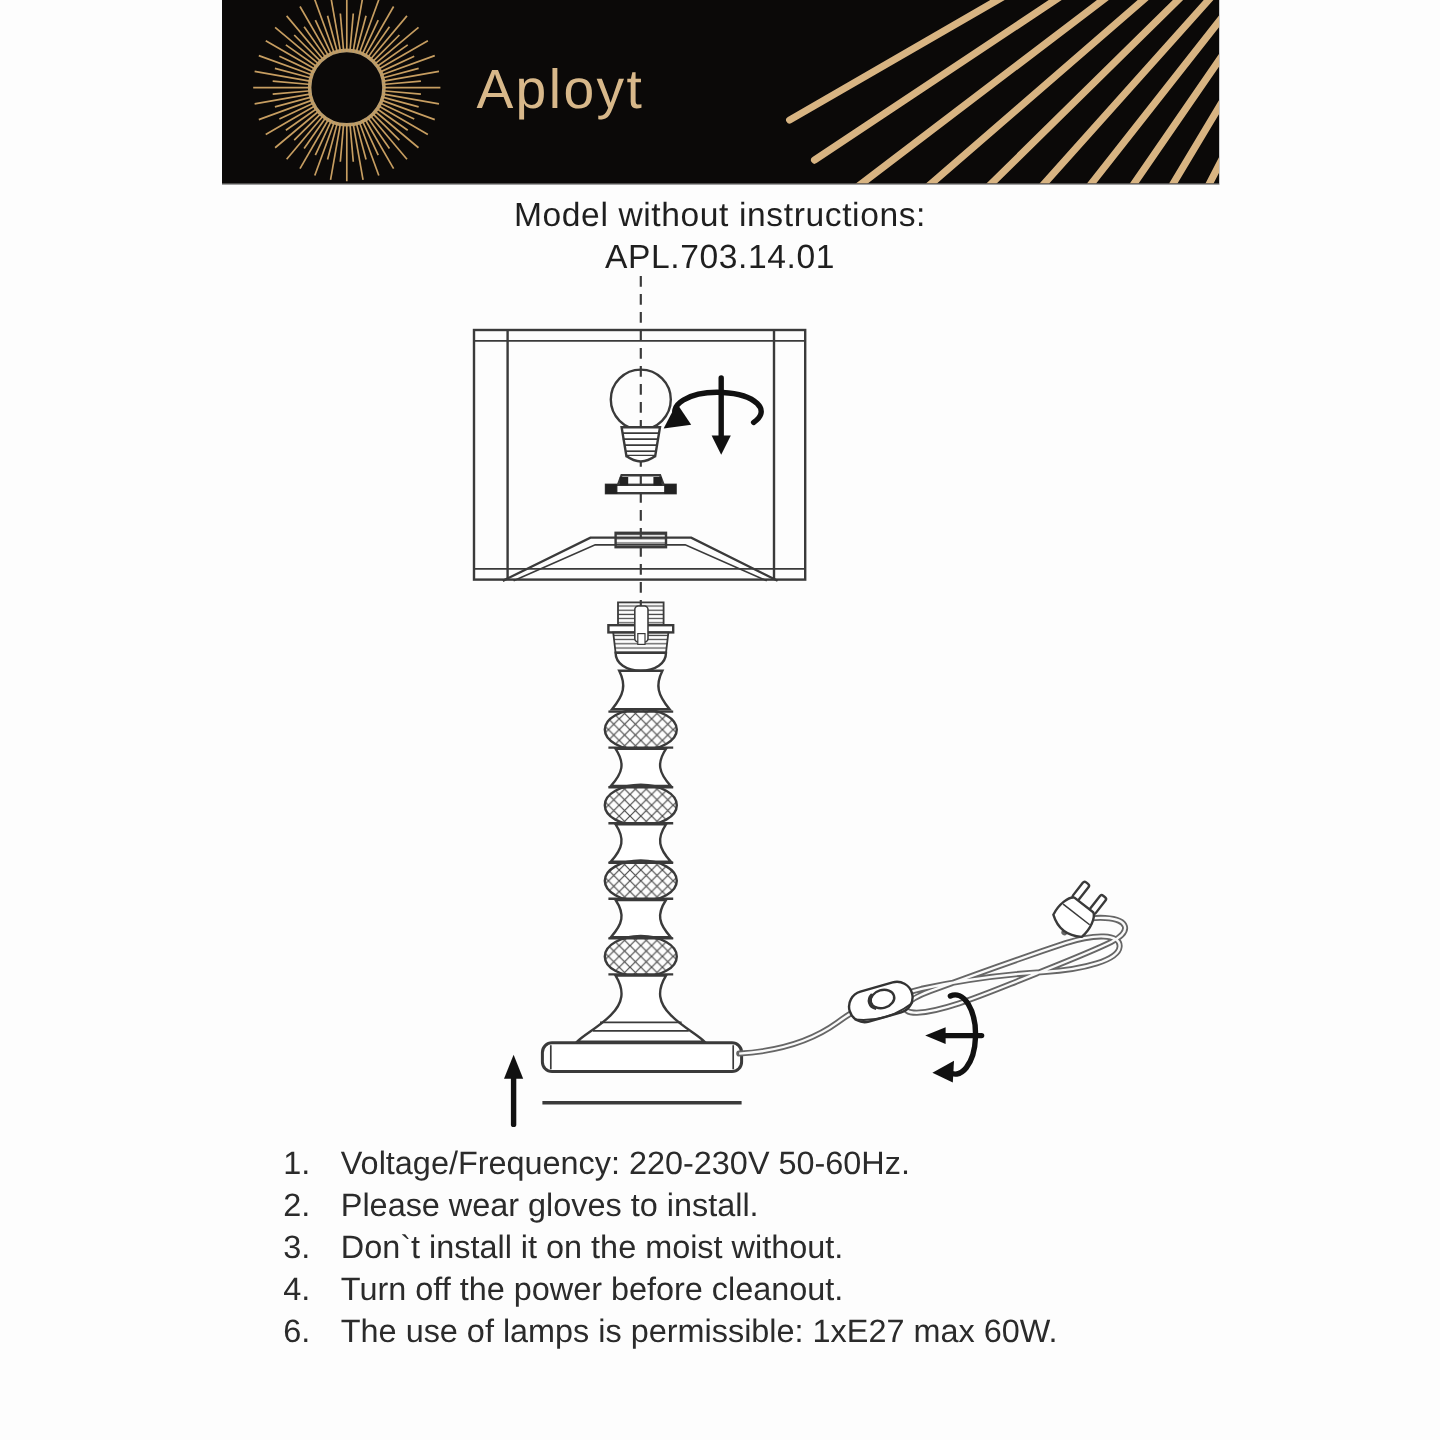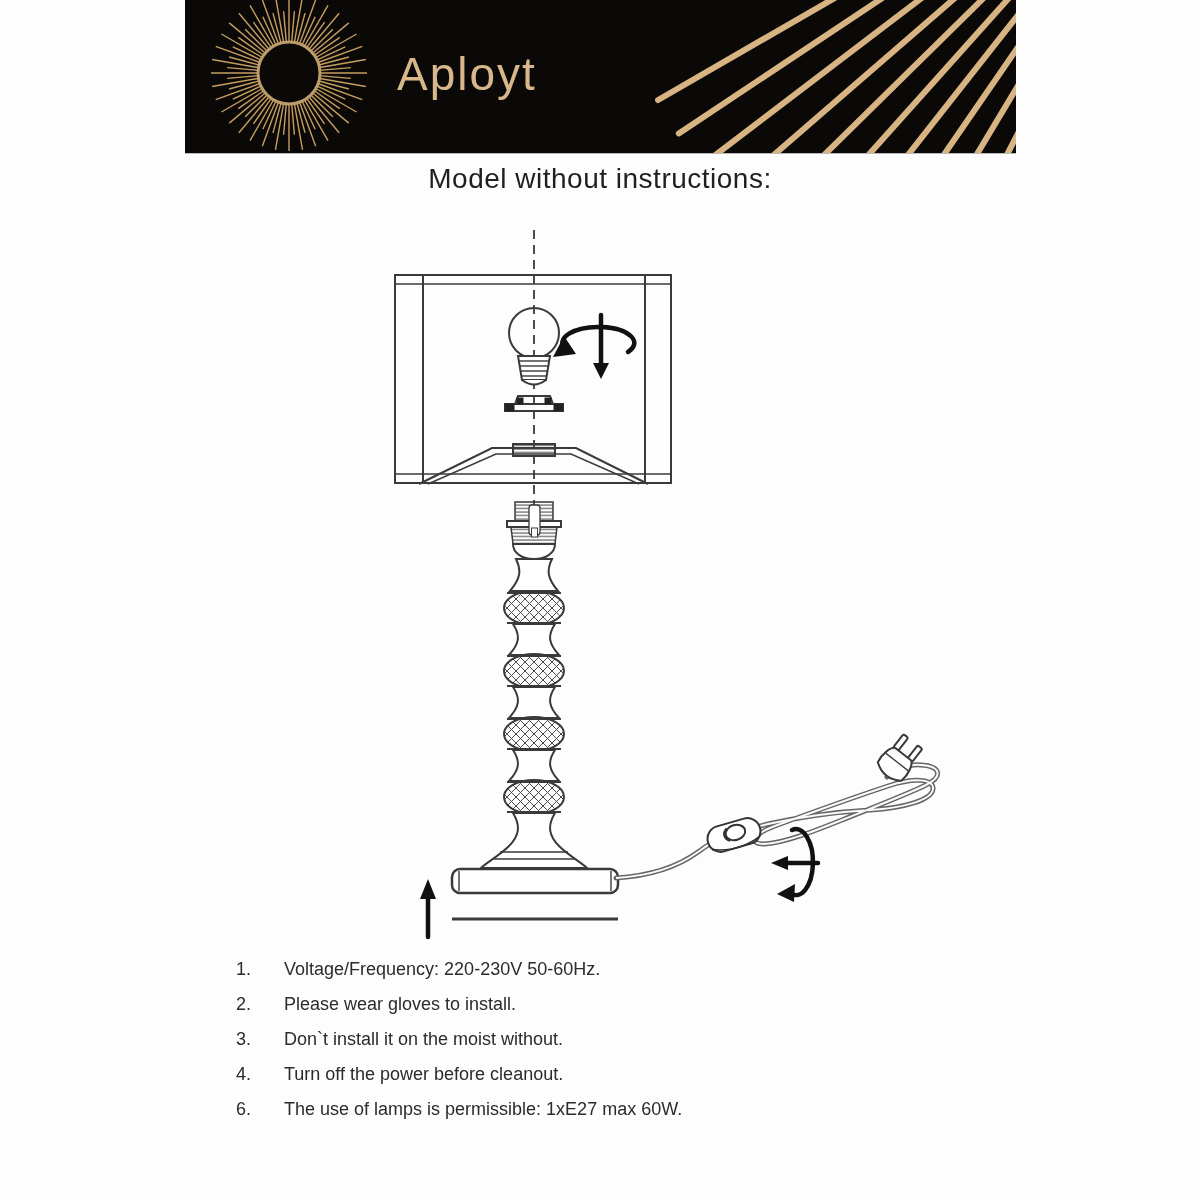--- a/index.html
+++ b/index.html
@@ -20,21 +20,21 @@
   
   .diagram{position:absolute;left:0;top:0;width:1200px;height:1200px;}
   .ln{stroke:#3a3a3a;stroke-width:2;fill:none;}
   .lnw{stroke:#3a3a3a;stroke-width:2;fill:#fff;}
   .thin{stroke:#3a3a3a;stroke-width:1.4;fill:none;}
   .bold{stroke:#111;fill:none;stroke-width:4.5;stroke-linecap:round;}
   .fillb{fill:#111;stroke:none;}
   .dark{fill:#222;stroke:#222;}
   
   .instructions{position:absolute;left:236px;top:952px;list-style:none;margin:0;padding:0;
-                font-size:18px;color:#2b2b2b;}
+                font-size:27px;color:#2b2b2b;}
   .instructions li{height:35px;line-height:35px;white-space:nowrap;}
   .instructions .num{display:inline-block;width:48px;}
 </style>
 </head>
 <body>
 
 <div class="page">
 
   <div class="banner">
     <svg class="sunburst" id="sunburst" viewBox="0 0 220 220">
@@ -124,20 +124,21 @@
         <line x1="1010" y1="-210" x2="568.1296137451052" y2="224.9144303779193"></line>
         <line x1="1010" y1="-210" x2="541.4352639003599" y2="196.01365504607685"></line>
         <line x1="1010" y1="-210" x2="516.6276588708843" y2="165.47800602535352"></line>
         <line x1="1010" y1="-210" x2="493.8066901264417" y2="133.4304395969882"></line>
         <line x1="1010" y1="-210" x2="473.06424965364795" y2="99.99999999999994"></line>
       </svg>
   </div>
 
   <div class="title">
     <div>Model without instructions:</div>
+    <div>APL.703.14.01</div>
   </div>
 
   <svg class="diagram" viewBox="0 0 1200 1200">
     <defs>
       <pattern id="xhatch" width="9" height="9" patternUnits="userSpaceOnUse">
         <path d="M0,0 L9,9 M9,0 L0,9" stroke="#4a4a4a" stroke-width="1" fill="none"></path>
       </pattern>
       <pattern id="hhatch" width="10" height="3.5" patternUnits="userSpaceOnUse">
         <path d="M0,1 H10" stroke="#444" stroke-width="1" fill="none"></path>
       </pattern>

